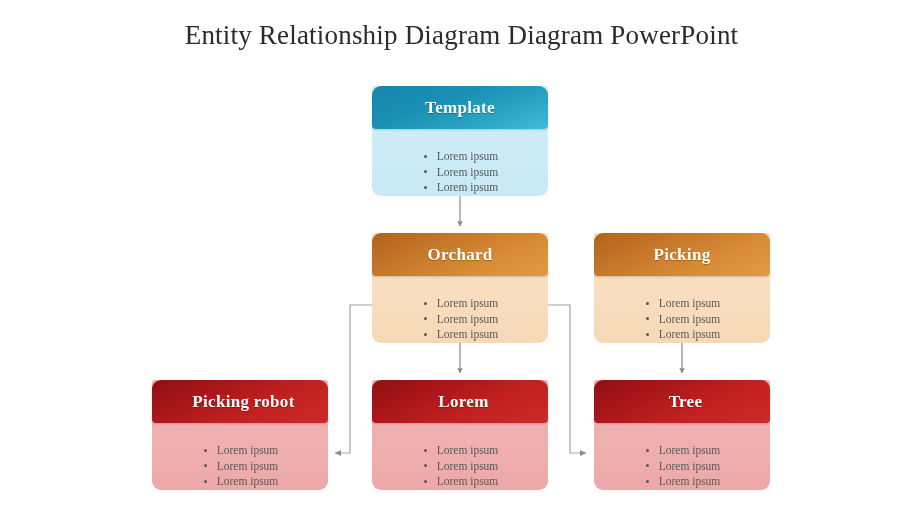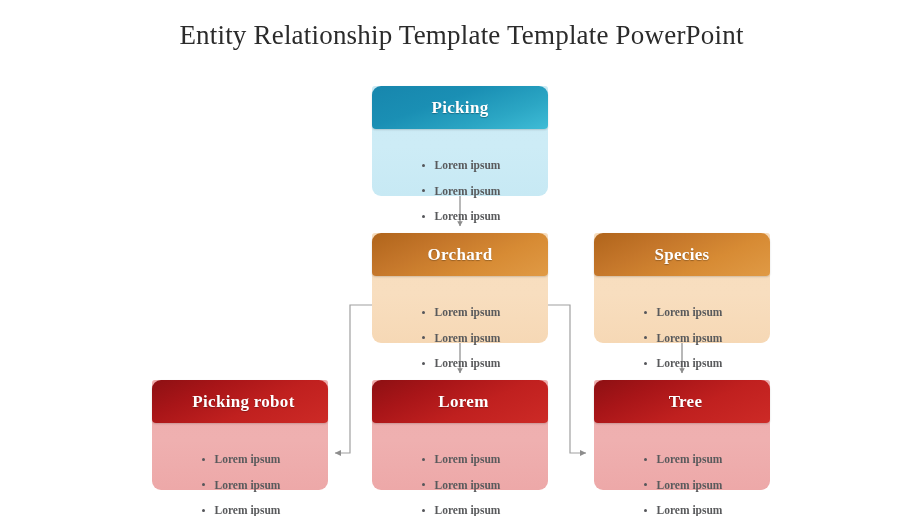--- a/index.html
+++ b/index.html
@@ -85,27 +85,26 @@
     font-size: 17px;
     font-weight: 700;
     color: #ffffff;
     text-shadow: 0 1px 1px rgba(0,0,0,0.28);
     letter-spacing: 0.3px;
     white-space: nowrap;
   }
 
   .entity-list {
     list-style: none;
-    margin: 17px;
+    margin: 8px;
     padding: 0 0 0 0;
     display: flex;
     flex-direction: column;
     align-items: flex-start;
-    gap: 11px;
-    font-weight: bold;
+    gap: 1px;
   }
 
   .entity-list-wrap {
     display: flex;
     justify-content: center;
     padding-top: 9px;
   }
 
   .entity-list li {
     font-family: "Liberation Serif", serif;
@@ -148,21 +147,21 @@
   }
   .body-red {
     background: linear-gradient(180deg, #eeaeae 0%, #efb0b0 55%, #eda8a8 100%);
   }
 </style>
 </head>
 <body>
 
 <div id="slide">
 
-  <div id="diagram-title">Entity Relationship Template Template PowerPoint</div>
+  <div id="diagram-title">Entity Relationship Diagram Diagram PowerPoint</div>
 
   <svg id="connector-layer" viewBox="0 0 923 516">
     <defs>
       <marker id="arrow-down" markerWidth="7" markerHeight="7" refX="3.2" refY="5.4" orient="0" markerUnits="userSpaceOnUse">
         <path d="M0.4,0.6 L3.2,5.6 L6.0,0.6 Z" fill="#8d8d8d"></path>
       </marker>
       <marker id="arrow-left" markerWidth="8" markerHeight="8" refX="1.2" refY="4" orient="0" markerUnits="userSpaceOnUse">
         <path d="M7.2,1.1 L1.0,4.0 L7.2,6.9 Z" fill="#8d8d8d"></path>
       </marker>
       <marker id="arrow-right" markerWidth="8" markerHeight="8" refX="6.8" refY="4" orient="0" markerUnits="userSpaceOnUse">
@@ -195,21 +194,21 @@
     <div class="entity-body body-teal">
       <div class="entity-list-wrap">
         <ul class="entity-list">
           <li><span class="bullet-dot"></span><span>Lorem ipsum</span></li>
           <li><span class="bullet-dot"></span><span>Lorem ipsum</span></li>
           <li><span class="bullet-dot"></span><span>Lorem ipsum</span></li>
         </ul>
       </div>
     </div>
     <div class="entity-header hdr-teal">
-      <span class="entity-title">Picking</span>
+      <span class="entity-title">Template</span>
     </div>
   </div>
 
   <div class="entity-box" style="left:372px; top:233px; width:176px; height:110px;">
     <div class="entity-body body-orange">
       <div class="entity-list-wrap">
         <ul class="entity-list">
           <li><span class="bullet-dot"></span><span>Lorem ipsum</span></li>
           <li><span class="bullet-dot"></span><span>Lorem ipsum</span></li>
           <li><span class="bullet-dot"></span><span>Lorem ipsum</span></li>
@@ -225,21 +224,21 @@
     <div class="entity-body body-orange">
       <div class="entity-list-wrap">
         <ul class="entity-list">
           <li><span class="bullet-dot"></span><span>Lorem ipsum</span></li>
           <li><span class="bullet-dot"></span><span>Lorem ipsum</span></li>
           <li><span class="bullet-dot"></span><span>Lorem ipsum</span></li>
         </ul>
       </div>
     </div>
     <div class="entity-header hdr-orange">
-      <span class="entity-title">Species</span>
+      <span class="entity-title">Picking</span>
     </div>
   </div>
 
   <div class="entity-box" style="left:152px; top:380px; width:176px; height:110px;">
     <div class="entity-body body-red">
       <div class="entity-list-wrap">
         <ul class="entity-list">
           <li><span class="bullet-dot"></span><span>Lorem ipsum</span></li>
           <li><span class="bullet-dot"></span><span>Lorem ipsum</span></li>
           <li><span class="bullet-dot"></span><span>Lorem ipsum</span></li>

